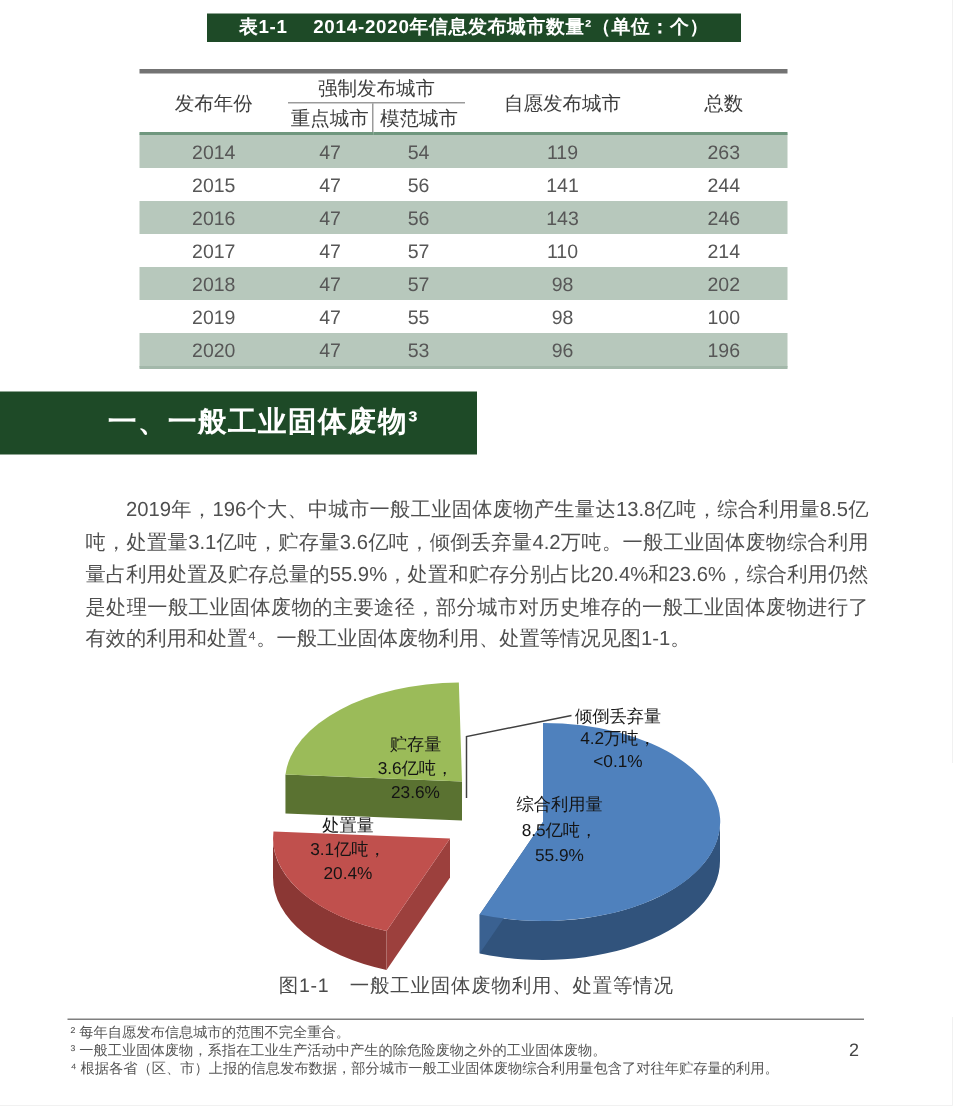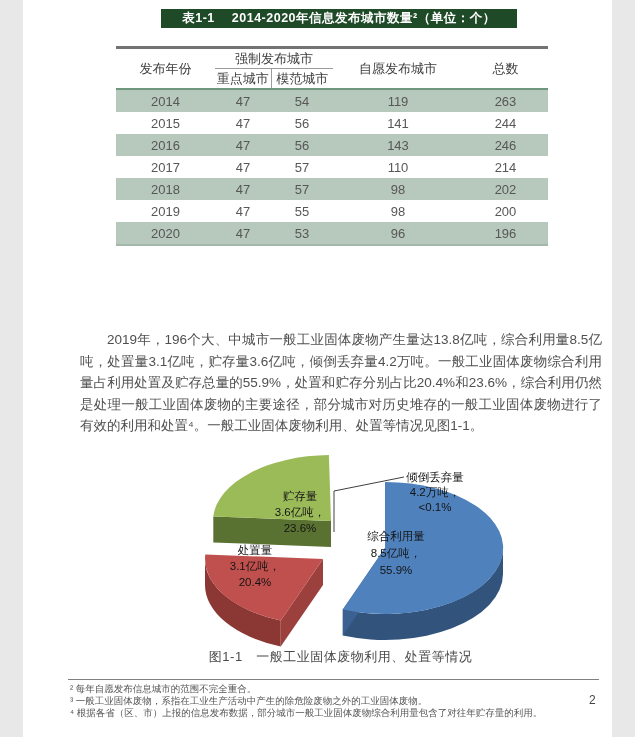--- a/index.html
+++ b/index.html
@@ -1,17 +1,17 @@
 <!DOCTYPE html>
 <html><head>
 <meta charset="utf-8">
 <style>
   html,body{margin:0;padding:0;background:#e8e8e8;}
   .page{
-    position:relative;width:589px;height:737px;margin:0 auto;background:#ffffff;
+    position:relative;width:635px;height:737px;margin:0 auto;background:#ffffff;
     font-family:"Liberation Sans","DejaVu Sans",sans-serif;overflow:hidden;
   }
   
   .titlebar{
     position:absolute;left:138px;top:9px;width:356px;height:19px;
     background:#1e4a27;color:#ffffff;font-size:12.5px;font-weight:bold;
     text-align:center;line-height:19px;letter-spacing:0.5px;
   }
   
   table.datatable{
@@ -118,32 +118,33 @@
         <td>47</td>
         <td>57</td>
         <td>98</td>
         <td>202</td>
       </tr>
       <tr>
         <td>2019</td>
         <td>47</td>
         <td>55</td>
         <td>98</td>
-        <td>200</td>
+        <td>100</td>
       </tr>
       <tr class="shade">
         <td>2020</td>
         <td>47</td>
         <td>53</td>
         <td>96</td>
         <td>196</td>
       </tr>
     </tbody>
   </table>
 
+  <div class="heading">一、一般工业固体废物³</div>
 
   <div class="para">2019年，196个大、中城市一般工业固体废物产生量达13.8亿吨，综合利用量8.5亿吨，处置量3.1亿吨，贮存量3.6亿吨，倾倒丢弃量4.2万吨。一般工业固体废物综合利用量占利用处置及贮存总量的55.9%，处置和贮存分别占比20.4%和23.6%，综合利用仍然是处理一般工业固体废物的主要途径，部分城市对历史堆存的一般工业固体废物进行了有效的利用和处置⁴。一般工业固体废物利用、处置等情况见图1-1。</div>
 
   <svg class="chart" viewBox="0 0 635 215">
 
     <path d="M308,69 L190.3,64.4 L190.3,90.4 L308,95 Z" fill="#5a7231"></path>
     <path d="M308,69 L190.3,64.4 A118,66 0 0 1 305.9,3 Z" fill="#9bbb59"></path>
 
     <path d="M257.7,168.6 A118,66 0 0 1 182,107 L182,133 A118,66 0 0 0 257.7,194.6 Z" fill="#8b3734"></path>
     <path d="M300,107 L257.7,168.6 L257.7,194.6 L300,133 Z" fill="#9c403d"></path>

